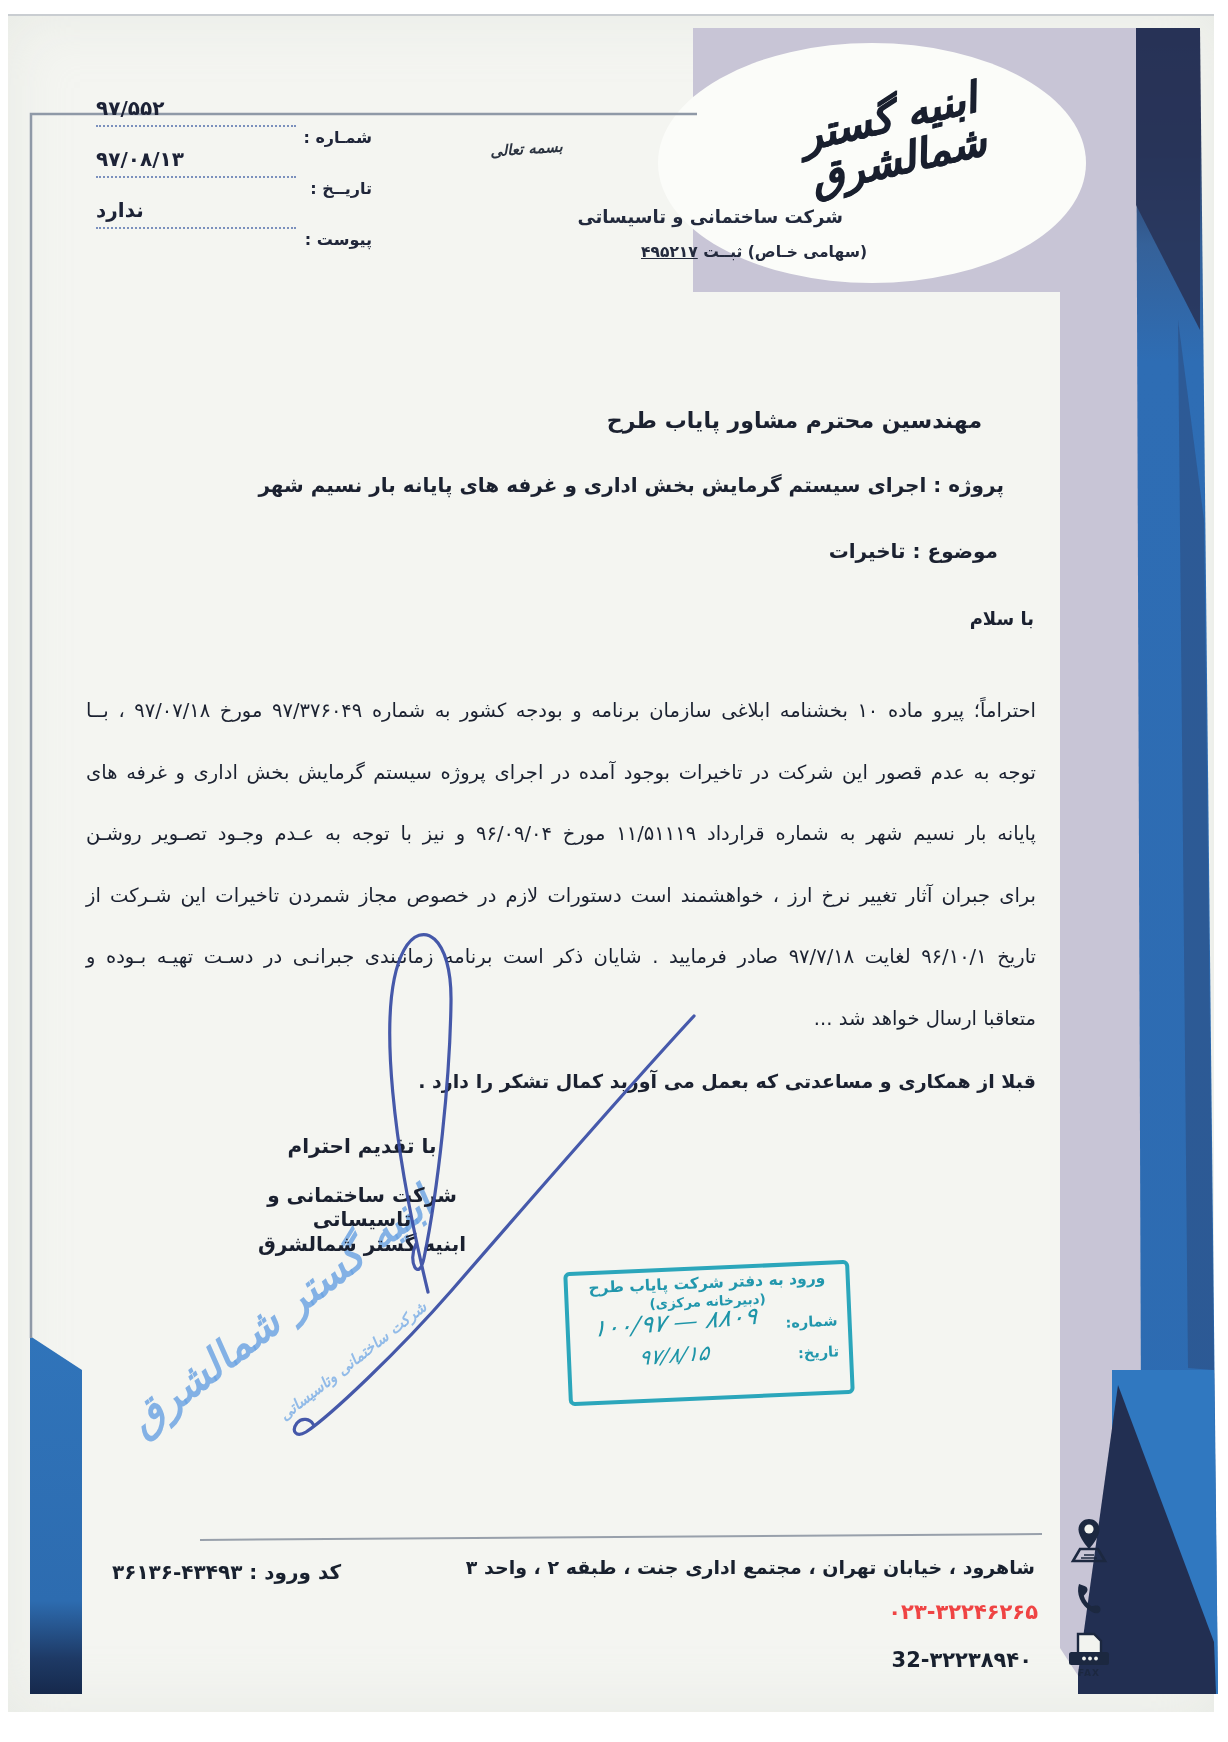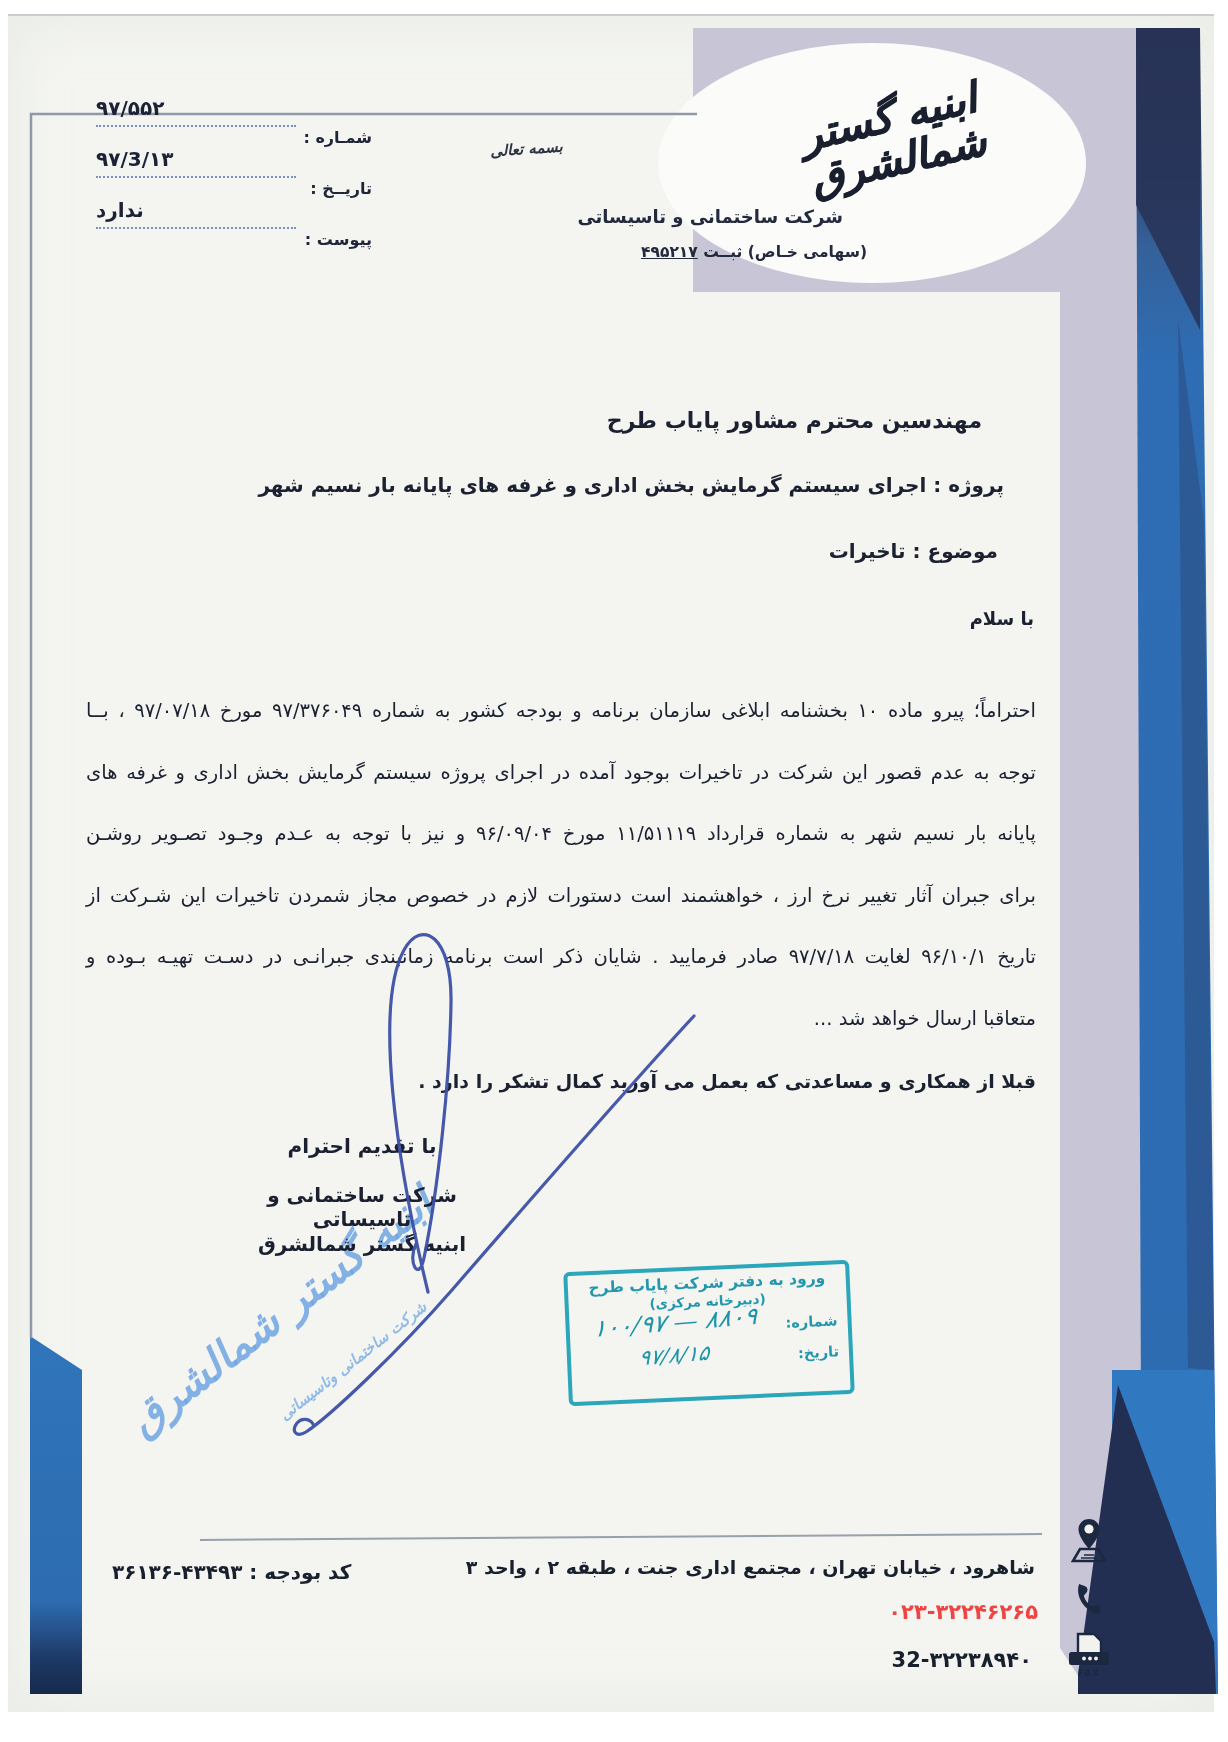--- a/index.html
+++ b/index.html
@@ -138,21 +138,21 @@
     <line x1="200" y1="1540" x2="1042" y2="1534" stroke="#98a0ab" stroke-width="2"></line>
   </svg>
 
   <div class="abs meta">
     <div class="meta-row">
       <span class="meta-label">شمـاره :</span>
       <span class="meta-value">۹۷/۵۵۲</span>
     </div>
     <div class="meta-row">
       <span class="meta-label">تاریــخ :</span>
-      <span class="meta-value">۹۷/3/۱۳</span>
+      <span class="meta-value">۹۷/۰۸/۱۳</span>
     </div>
     <div class="meta-row">
       <span class="meta-label">پیوست :</span>
       <span class="meta-value">ندارد</span>
     </div>
   </div>
 
   <div class="abs besmellah rtl">بسمه تعالی</div>
 
   <div class="abs logo-callig rtl">ابنیه گستر شمالشرق</div>
@@ -204,21 +204,21 @@
     <g stroke="#3c50a6" stroke-width="3.2" fill="none" stroke-linecap="round" opacity="0.95">
       <path d="M 428 1292 C 396 1160 374 1005 404 950 C 422 918 452 936 451 1002 C 450 1080 438 1190 424 1258 C 419 1283 407 1262 416 1244"></path>
       <path d="M 694 1016 C 646 1068 556 1170 452 1290 C 398 1352 330 1416 306 1432 C 296 1438 291 1431 297 1423 C 302 1417 310 1419 313 1424"></path>
     </g>
   </svg>
 
   <div class="abs footer-address rtl">شاهرود ، خیابان تهران ، مجتمع اداری جنت ، طبقه ۲ ، واحد ۳</div>
   <div class="abs footer-phone"><span class="ltr-num" dir="ltr">۰۲۳-۳۲۲۴۶۲۶۵</span></div>
   <div class="abs footer-fax"><span class="ltr-num" dir="ltr">32-۳۲۲۳۸۹۴۰</span></div>
   <div class="abs footer-postal">
-    <span>کد بودجه :</span>
+    <span>کد ورود :</span>
     <span class="ltr-num" dir="ltr">۳۶۱۳۶-۴۳۴۹۳</span>
   </div>
 
   <div class="abs footer-icons">
     <svg width="46" height="52" viewBox="0 0 46 52">
       <path d="M7 45 L14 33 H32 L39 45 Z" fill="none" stroke="#1c2840" stroke-width="2.6"></path>
       <path d="M18 39 L28 39 M15 42 L31 42" stroke="#1c2840" stroke-width="1.4"></path>
       <path d="M23 3 C17 3 12.5 7.5 12.5 13.5 C12.5 21.5 23 33 23 33 C23 33 33.5 21.5 33.5 13.5 C33.5 7.5 29 3 23 3 Z" fill="#1c2840"></path>
       <circle cx="23" cy="13" r="4.6" fill="#f2f3ef"></circle>
     </svg>

